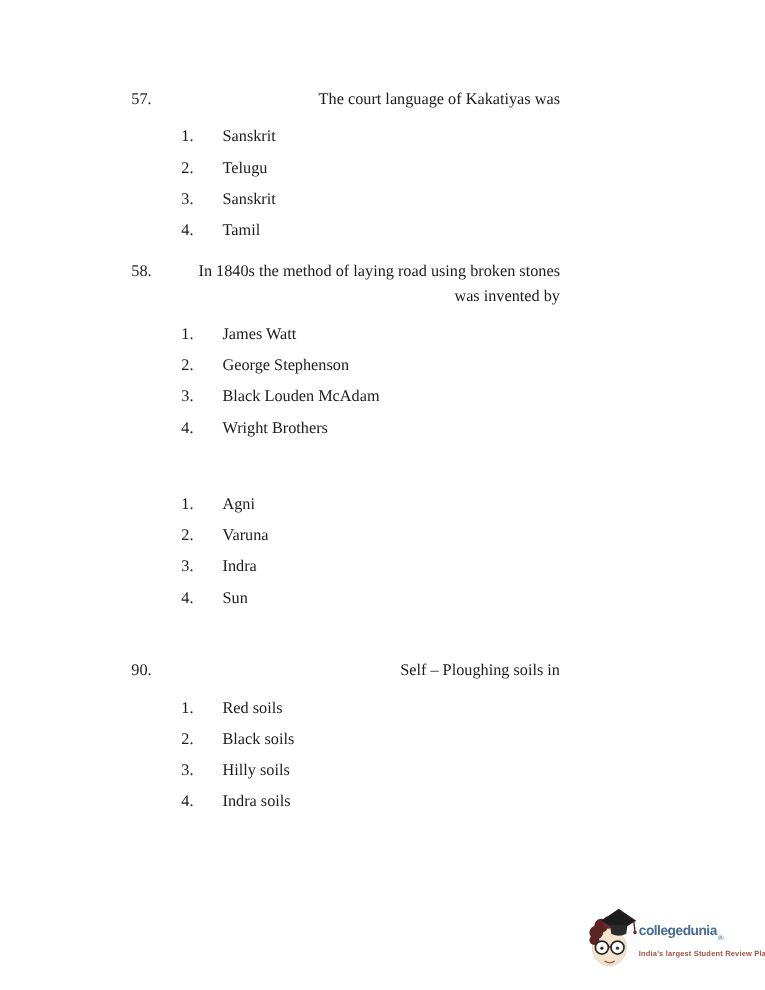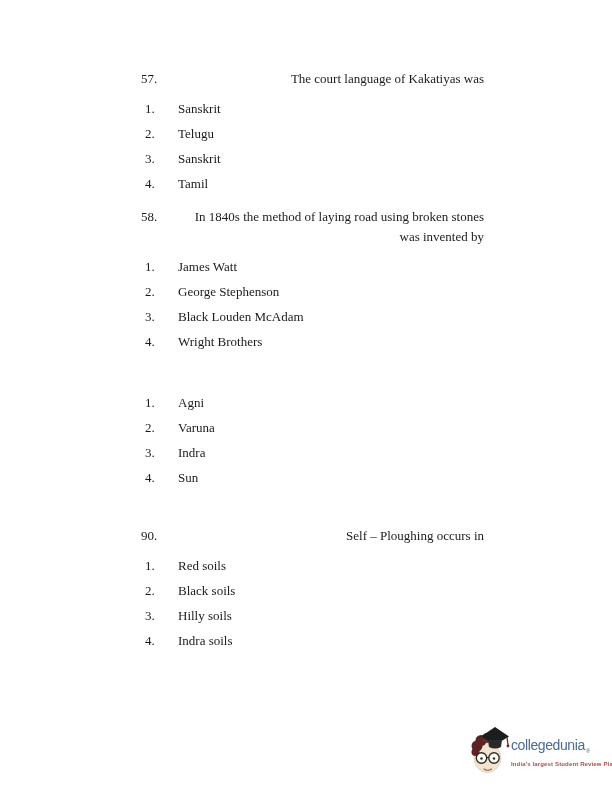--- a/index.html
+++ b/index.html
@@ -12,21 +12,21 @@
     font-family: "Liberation Serif", "DejaVu Serif", serif;
     font-size: 13px;
     color: #1b1b1b;
     overflow: hidden;
   }
   .question {
     position: absolute;
     left: 105px;
     width: 420px;
   }
-  .q-head { display: flex; line-height: 20px; margin-left: 36px; }
+  .q-head { display: flex; line-height: 20px; }
   .q-num { width: 37px; flex-shrink: 0; }
   .q-text { width: 306px; text-align: right; }
   .options { margin-top: 7px; }
   .opt { display: flex; line-height: 25px; padding-left: 40px; }
   .opt-num { width: 33px; flex-shrink: 0; }
   
   #q0 { top: 69px; }
   #q1 { top: 207px; }
   #q2 { top: 383px; }
   #q3 { top: 526px; }
@@ -38,22 +38,22 @@
     top: 726px;
     width: 140px;
     height: 54px;
     display: flex;
     align-items: flex-start;
   }
   .mascot { width: 42px; height: 52px; flex-shrink: 0; }
   .logo-text { padding-top: 10px; margin-left: 1px; font-family: "Liberation Sans", "DejaVu Sans", sans-serif; }
   .brand-line { display: flex; align-items: flex-start; line-height: 18px; }
   .wordmark {
-    font-size: 14px;
-    font-weight: 400;
+    font-size: 11px;
+    font-weight: 700;
     letter-spacing: -0.4px;
     color: var(--brand-color, #4a6b92);
   }
   .reg-mark {
     font-size: 6px;
     color: var(--brand-color, #4a6b92);
     margin-left: 1px;
     padding-top: 6px;
   }
   .tagline {
@@ -137,21 +137,21 @@
       <div class="opt">
         <span class="opt-num">4.</span>
         <span class="opt-text">Sun</span>
       </div>
     </div>
   </div>
 
   <div class="question" id="q3">
     <div class="q-head">
       <span class="q-num">90.</span>
-      <span class="q-text">Self – Ploughing occurs in</span>
+      <span class="q-text">Self – Ploughing soils in</span>
     </div>
     <div class="options">
       <div class="opt">
         <span class="opt-num">1.</span>
         <span class="opt-text">Red soils</span>
       </div>
       <div class="opt">
         <span class="opt-num">2.</span>
         <span class="opt-text">Black soils</span>
       </div>

